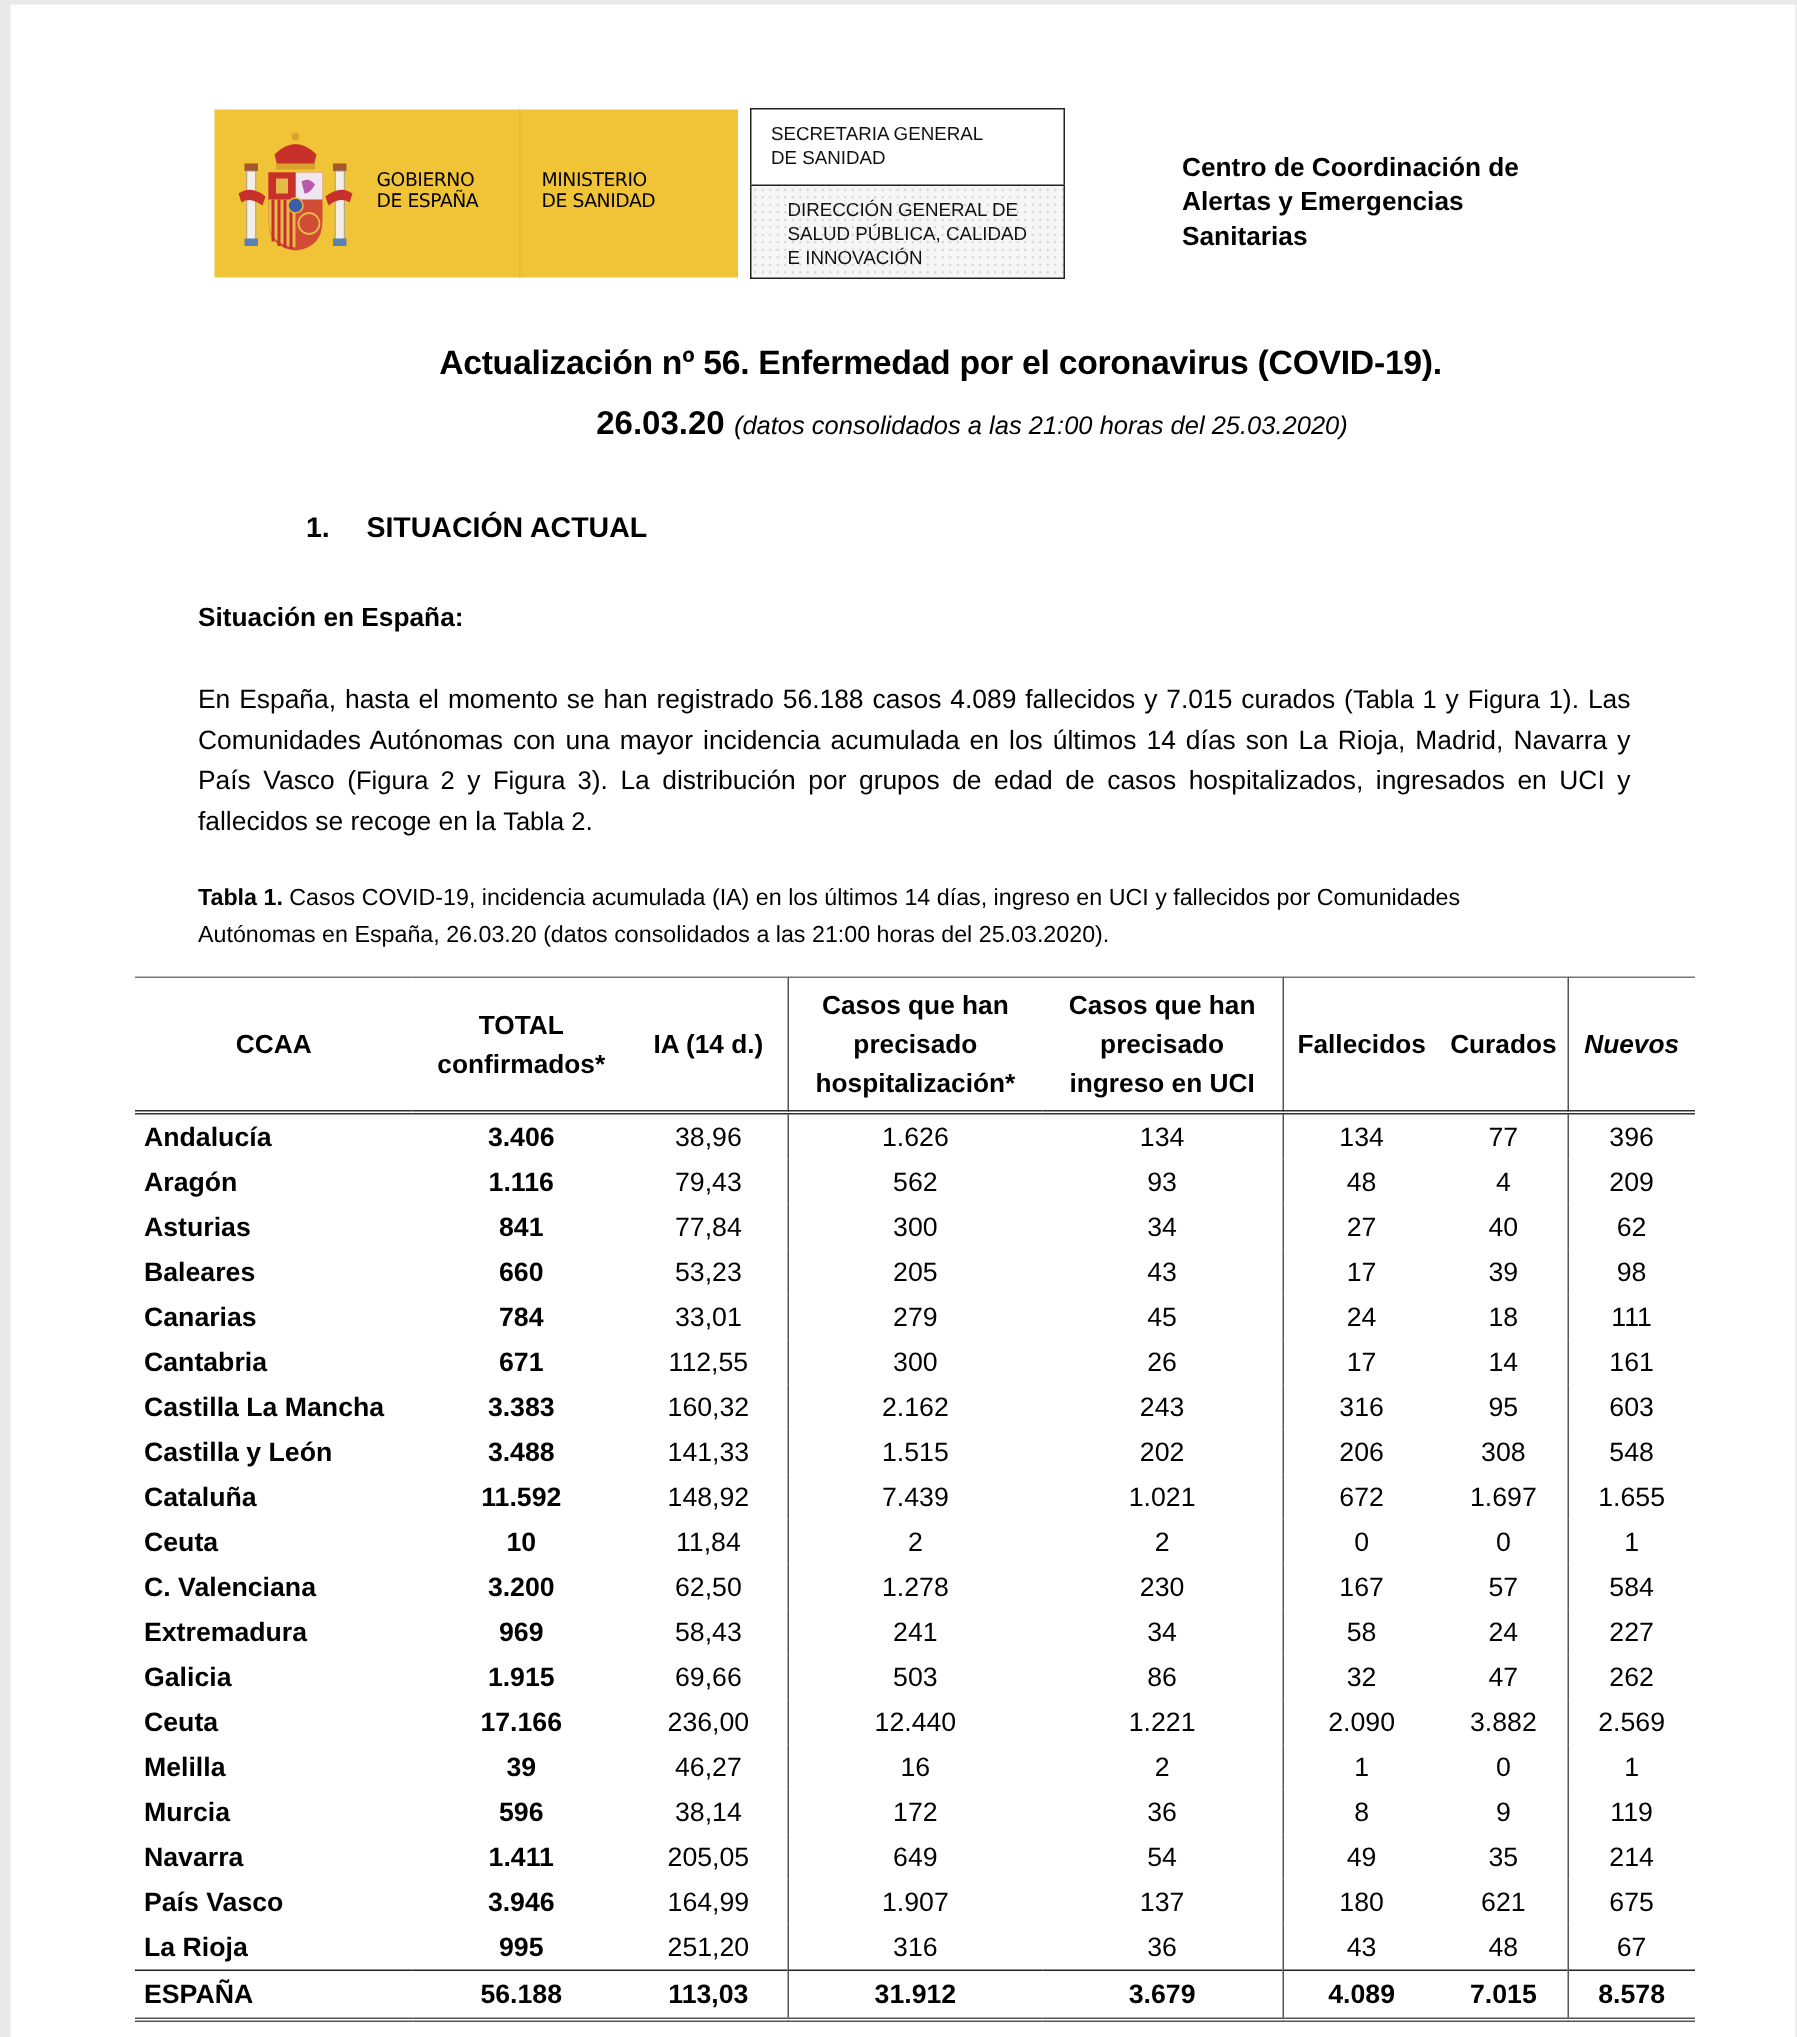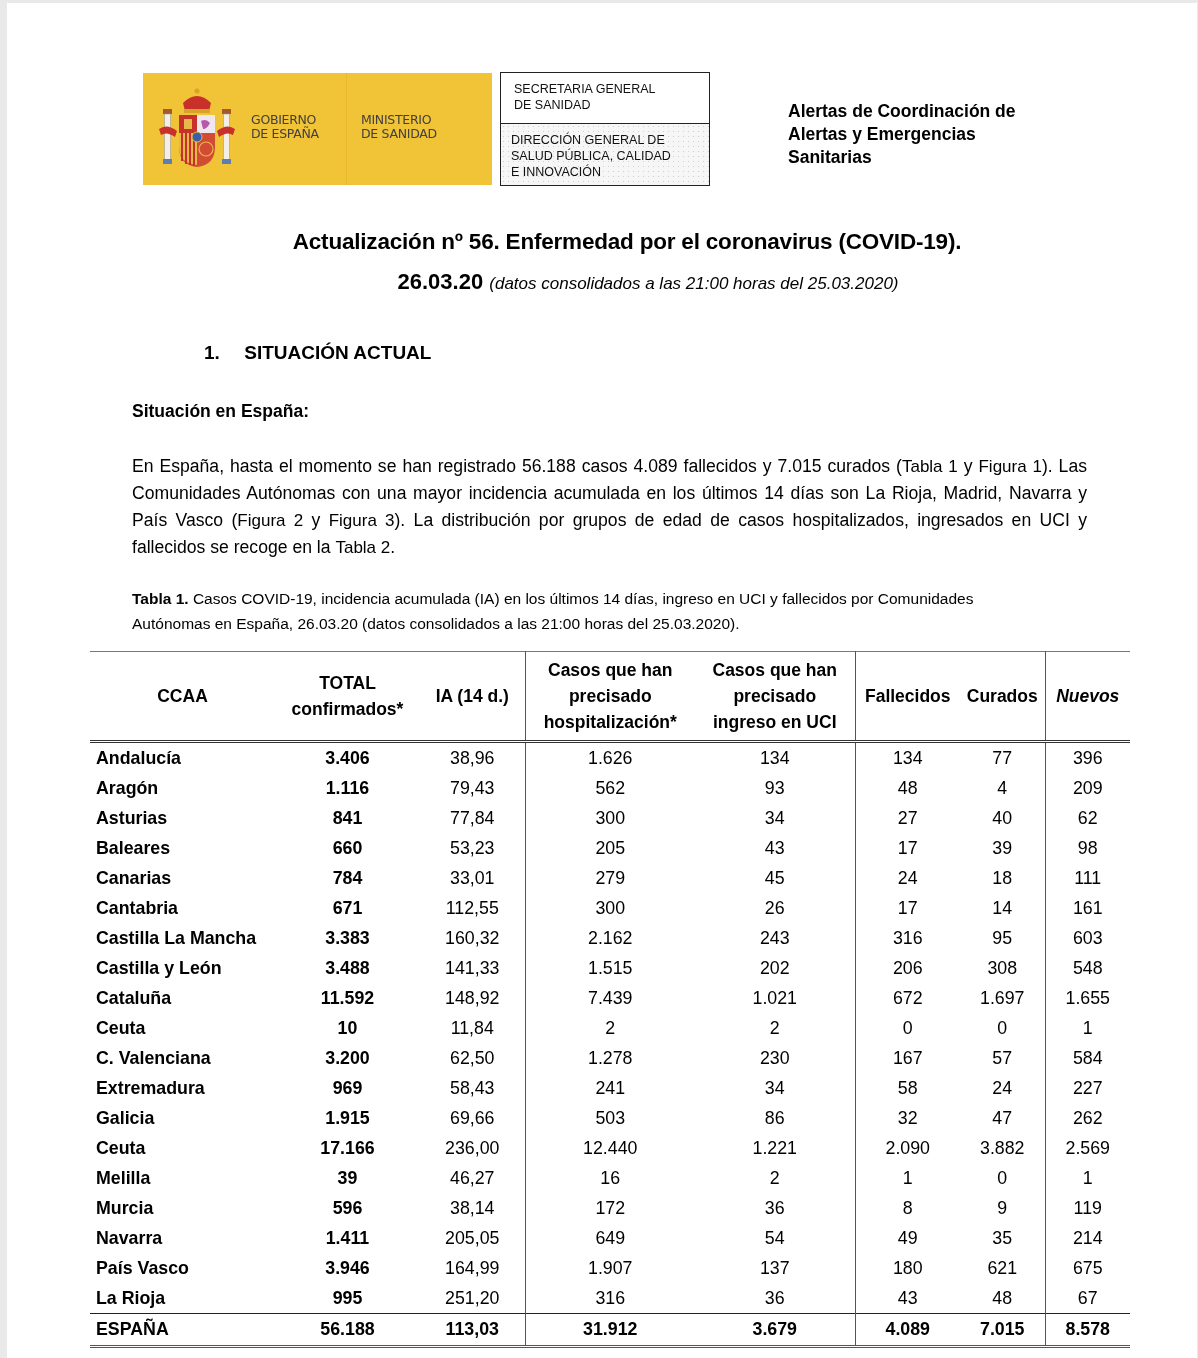--- a/index.html
+++ b/index.html
@@ -15,33 +15,33 @@
   }
   
   .gov-banner {
     position: absolute; left: 136px; top: 70px; width: 349px; height: 112px;
     background: #f1c336;
   }
   .gov-divider { position: absolute; left: 203px; top: 0; width: 1px; height: 112px; background: #e8b92c; }
   .coat { position: absolute; left: 14px; top: 12px; width: 80px; height: 86px; }
   .gov-text {
     position: absolute; font-family: "DejaVu Sans", sans-serif; font-size: 12.5px;
-    line-height: 14px; color: #404040; letter-spacing: -0.3px;
+    line-height: 14px; color: #000000; letter-spacing: -0.3px;
   }
   .gov-text.g1 { left: 108px; top: 40px; }
   .gov-text.g2 { left: 218px; top: 40px; }
   .sec-box {
     position: absolute; left: 493px; top: 69px; width: 210px; height: 59px;
     border: 1.5px solid #222; font-size: 12.5px; line-height: 16px;
     box-sizing: border-box; padding: 8px 16px 0 13px; color: #111;
   }
   .dir-box {
     position: absolute; left: 493px; top: 120px; width: 210px; height: 63px;
     border: 1.5px solid #222; font-size: 12.5px; line-height: 16px;
-    box-sizing: border-box; padding: 8px 0 0 10px; color: #111;
+    box-sizing: border-box; padding: 8px 0 0 24px; color: #111;
     background-color: #f6f6f6;
     background-image: radial-gradient(#cfcfcf 0.8px, transparent 1px);
     background-size: 5px 5px;
   }
   .centro {
     position: absolute; left: 781px; top: 97px; width: 300px;
     font-weight: bold; font-size: 17.5px; line-height: 23px;
   }
   
   .doc-title {
@@ -133,21 +133,21 @@
     <div>SECRETARIA GENERAL</div>
     <div>DE SANIDAD</div>
   </div>
   <div class="dir-box">
     <div>DIRECCIÓN GENERAL DE</div>
     <div>SALUD PÚBLICA, CALIDAD</div>
     <div>E INNOVACIÓN</div>
   </div>
 
   <div class="centro">
-    <div>Alertas de Coordinación de</div>
+    <div>Centro de Coordinación de</div>
     <div>Alertas y Emergencias</div>
     <div>Sanitarias</div>
   </div>
 
   <div class="doc-title">Actualización nº 56. Enfermedad por el coronavirus (COVID-19).</div>
   <div class="doc-subtitle">
     <span class="date">26.03.20</span>
     <span class="note">(datos consolidados a las 21:00 horas del 25.03.2020)</span>
   </div>
 

